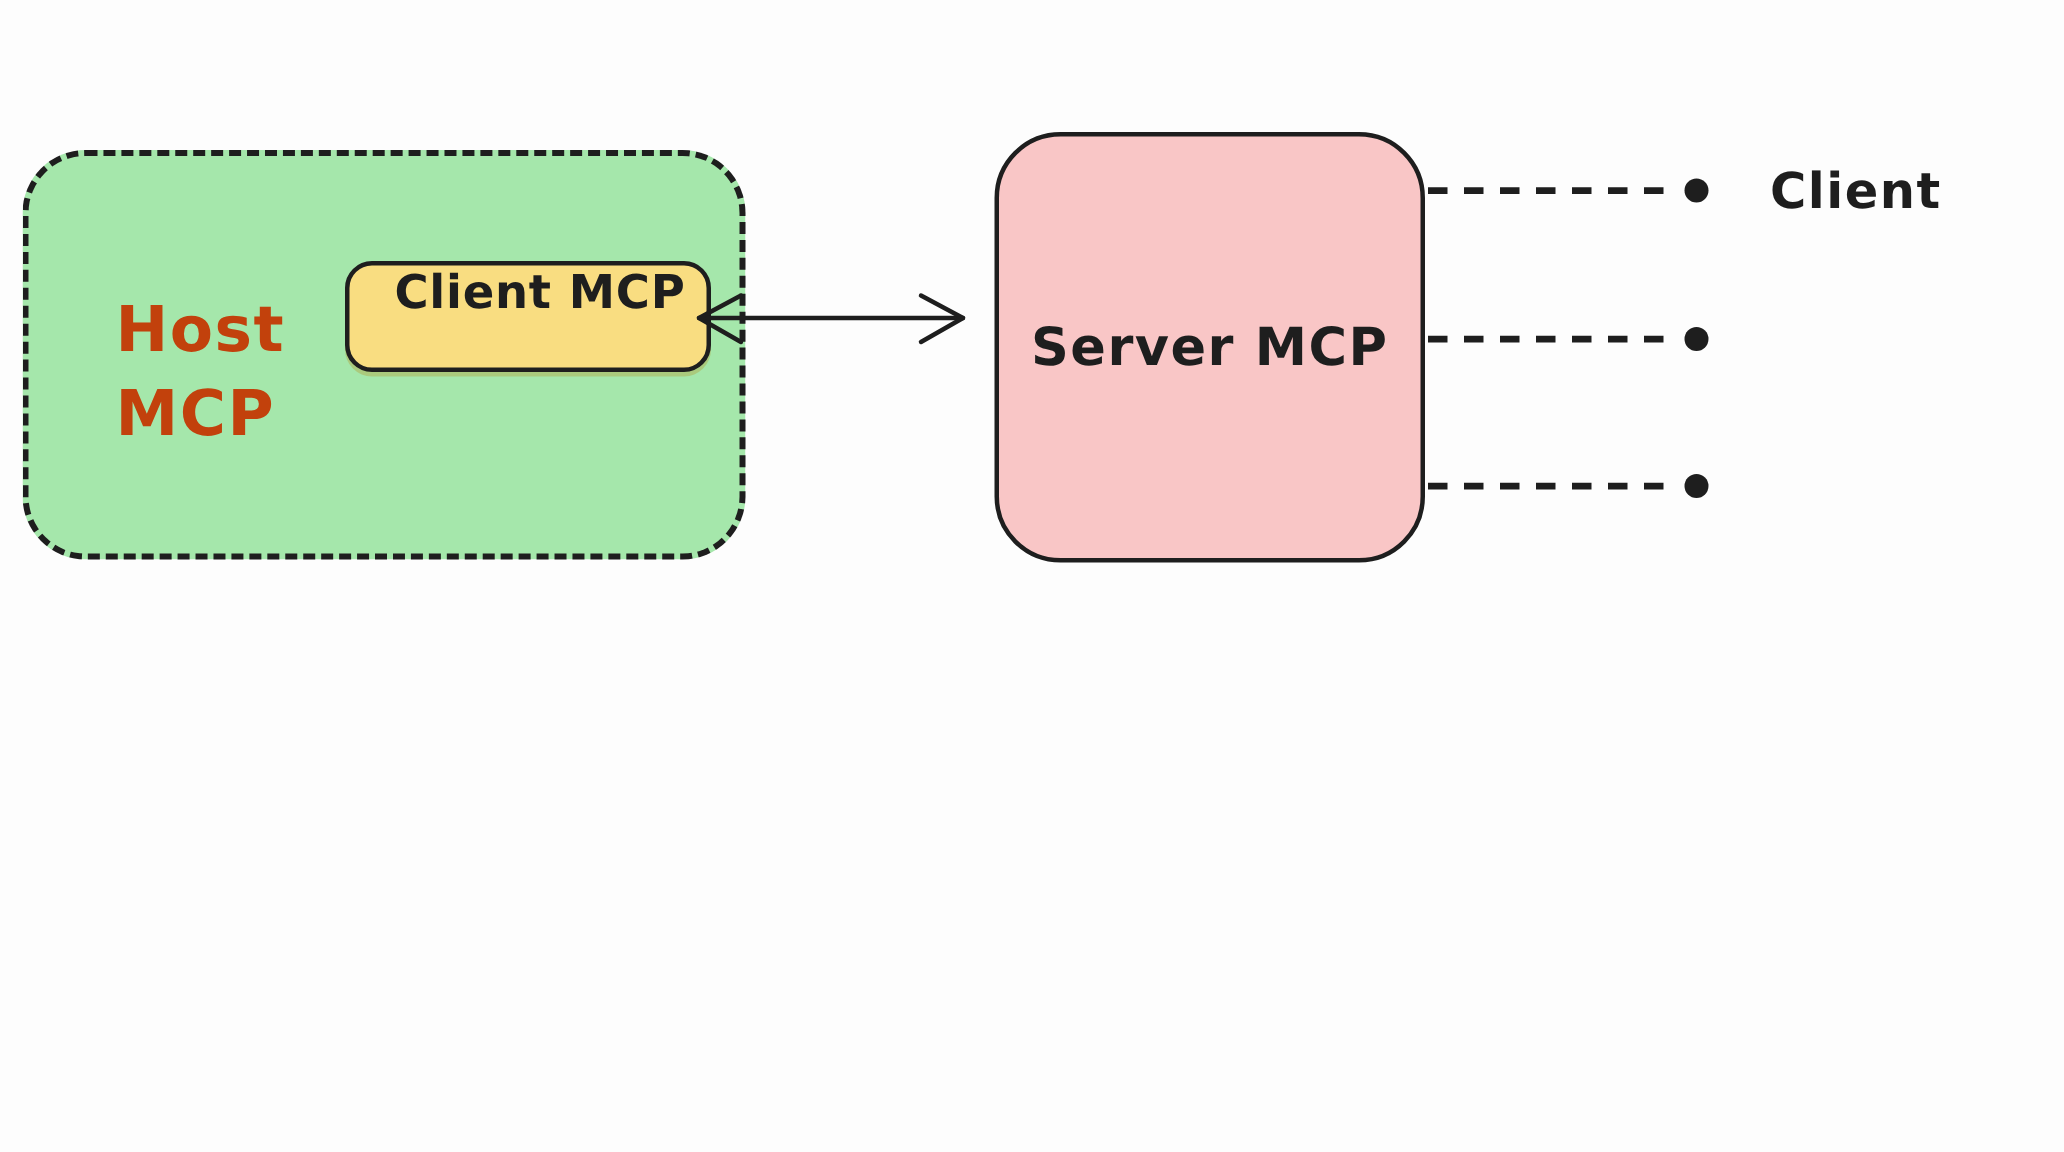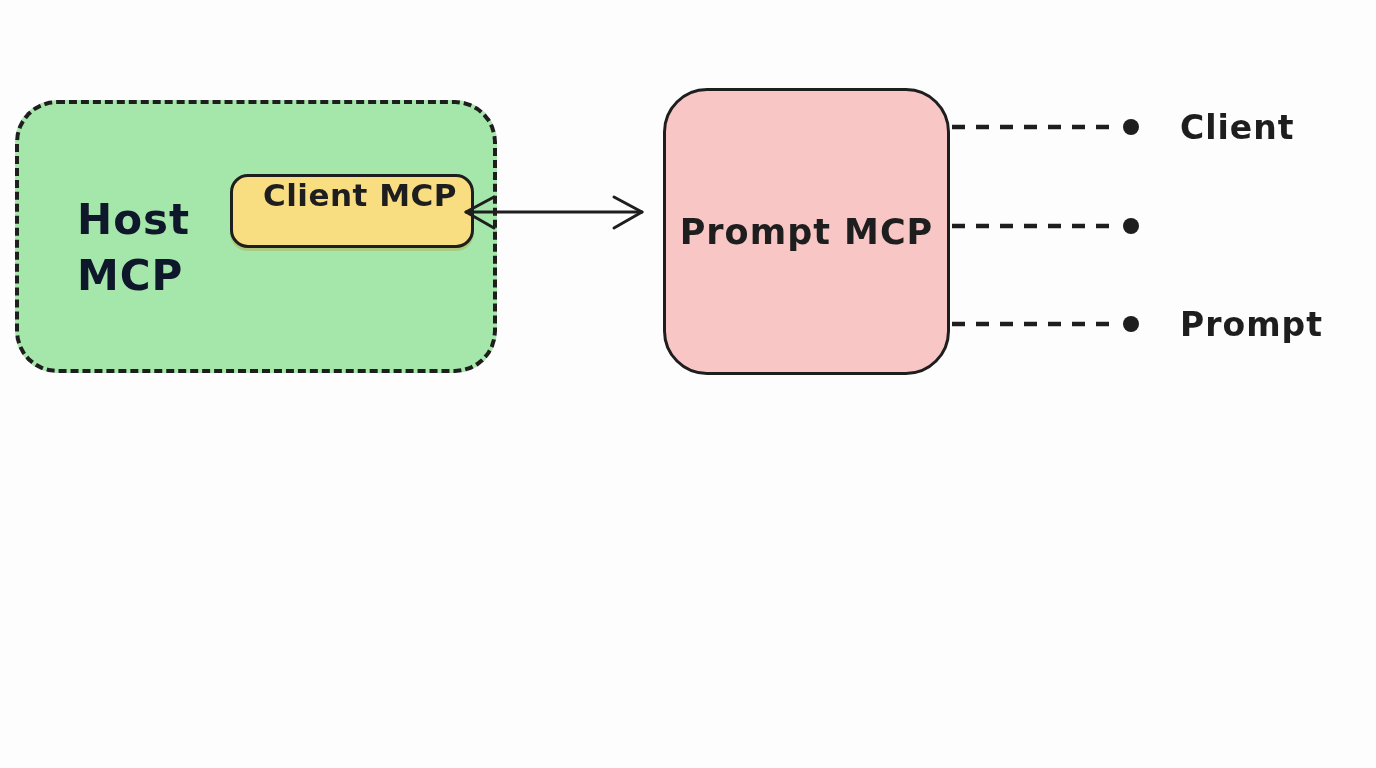--- a/index.html
+++ b/index.html
@@ -30,21 +30,21 @@
   }
   .host-label {
     position: absolute;
     left: 58px;
     top: 88px;
     width: 140px;
     font-size: 42px;
     font-weight: 700;
     line-height: 1.33;
     letter-spacing: 1px;
-    color: #0f172a;
+    color: #c2410c;
   }
   
   .client-box {
     position: absolute;
     left: 211px;
     top: 70px;
     width: 222px;
     height: 68px;
     background: #f9dd81;
     border: 3px solid #1e1e1e;
@@ -112,21 +112,21 @@
 
   <div class="host-box">
     <div class="host-label">Host MCP</div>
 
     <div class="client-box">
       <span class="client-label">Client MCP</span>
     </div>
   </div>
 
   <div class="server-box">
-    <span class="server-label">Prompt MCP</span>
+    <span class="server-label">Server MCP</span>
   </div>
 
   <svg class="connector-layer" viewBox="0 0 1376 768" xmlns="http://www.w3.org/2000/svg">
 
     <g stroke="#1e1e1e" stroke-width="3" fill="none" stroke-linecap="round" stroke-linejoin="round">
       <path d="M466,212 H642"></path>
       <path d="M494,197 L466,212 L494,228"></path>
       <path d="M614,197 L642,212 L614,228"></path>
     </g>
 
@@ -142,15 +142,14 @@
 
     <g>
       <line x1="952" y1="324" x2="1116" y2="324" stroke="#1e1e1e" stroke-width="4.5" stroke-dasharray="13 11" stroke-linecap="butt"></line>
       <circle cx="1131" cy="324" r="8" fill="#1e1e1e"></circle>
     </g>
   </svg>
 
   <div class="output-label risorse">Client</div>
 
 
-  <div class="output-label prompt">Prompt</div>
 
 </div>
 
 </body></html>

